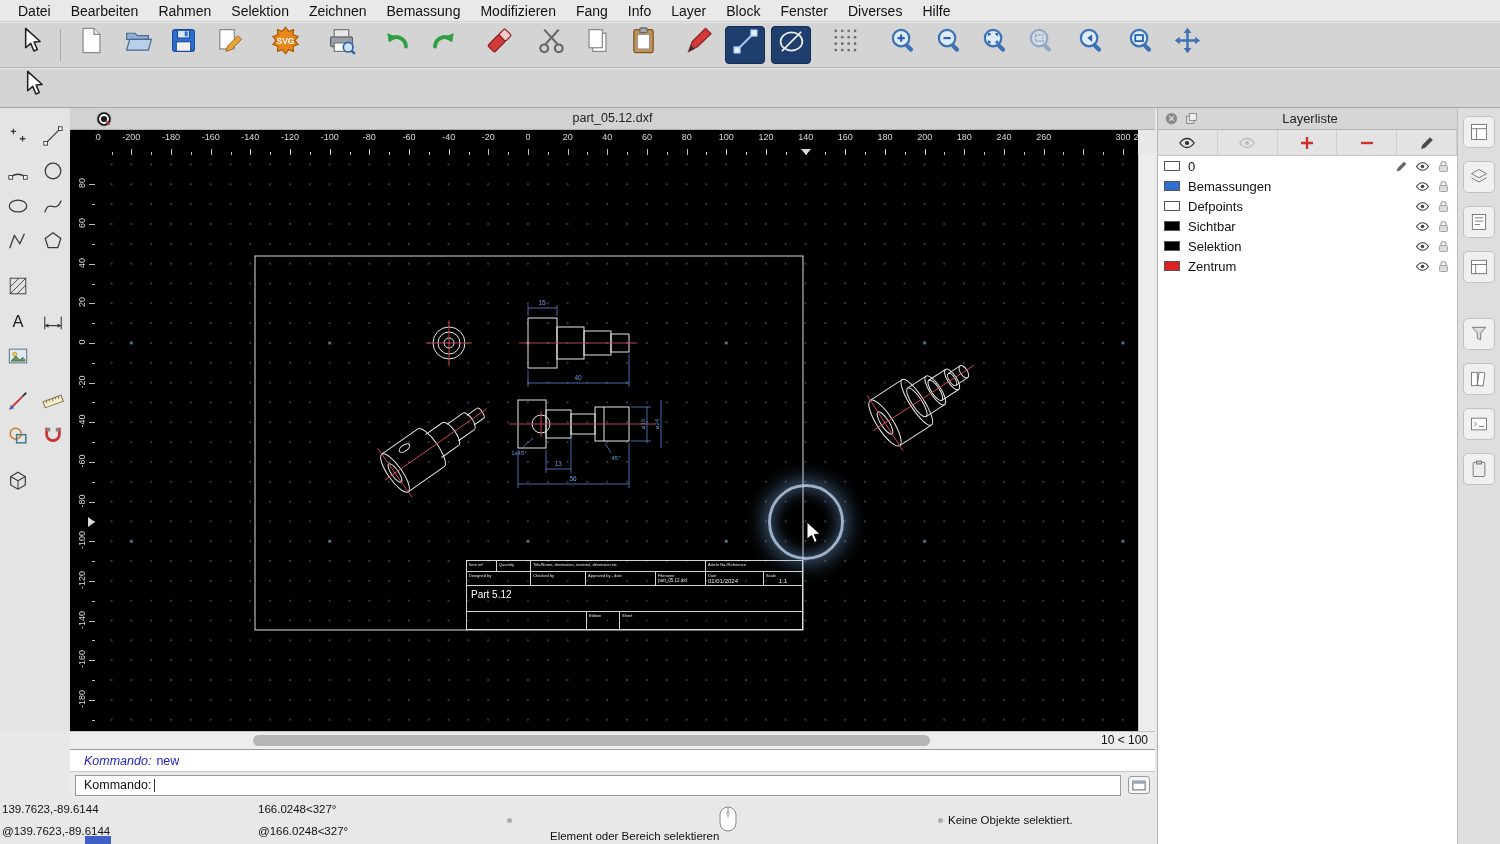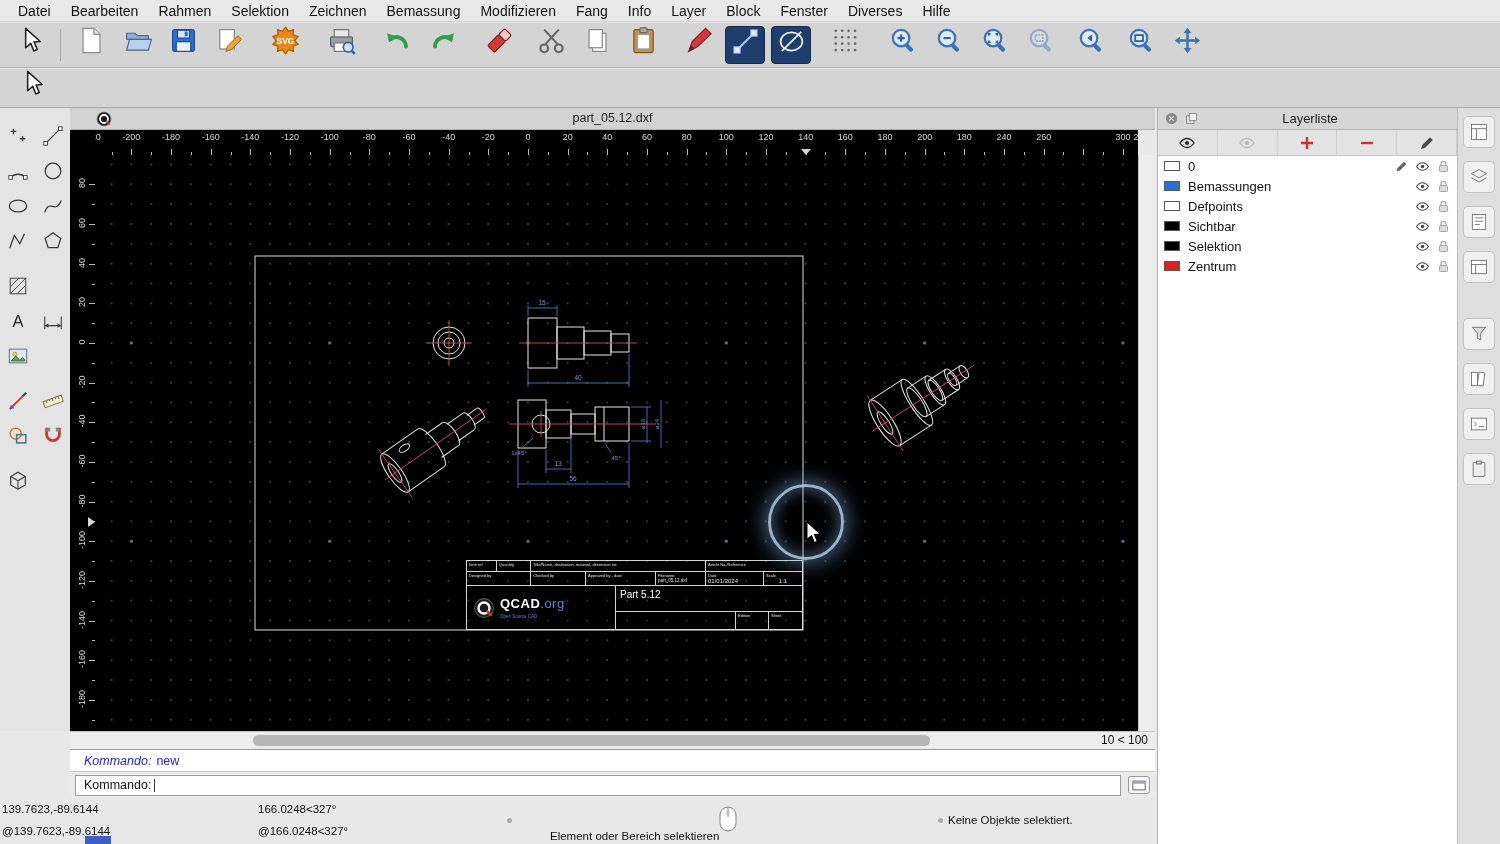--- a/index.html
+++ b/index.html
@@ -774,31 +774,20 @@
         <div class="tb-cell" style="width:58px;">
           <div>Date</div>
           <div class="tb-val" style="font-size:6px;">01/01/2024</div>
         </div>
         <div class="tb-cell" style="flex:1;">
           <div>Scale</div>
           <div class="tb-val" style="font-size:6px; text-align:center;">1:1</div>
         </div>
       </div>
       <div class="tb-row" style="flex:1; border-bottom:none;">
-        <div class="tb-logo-cell">
-          <span id="tbLogo" style="width:22px;height:22px;display:inline-block;"><svg viewBox="0 0 20 20">
-                <circle cx="10" cy="10" r="8.5" fill="#1b1b1b" stroke="#555"></circle>
-                <circle cx="10" cy="10" r="5" fill="none" stroke="#fff" stroke-width="2.2"></circle>
-                <line x1="12.6" y1="12.6" x2="17" y2="17" stroke="#c33" stroke-width="2.4"></line>
-              </svg></span>
-          <span class="tb-brandwrap">
-            <span class="tb-brand"><span>QCAD</span><span class="tld">.org</span></span>
-            <div class="t​b-tagline tb-tagline">Open Source CAD</div>
-          </span>
-        </div>
         <div style="flex:1; display:flex; flex-direction:column;">
           <div class="tb-part">Part 5.12</div>
           <div style="flex:1; display:flex;">
             <div style="width:120px; border-right:1px solid rgba(235,235,235,.9);"></div>
             <div class="tb-cell" style="width:33px; border-right:1px solid rgba(235,235,235,.9);">Edition</div>
             <div class="tb-cell" style="flex:1; border-right:none;">Sheet</div>
           </div>
         </div>
       </div>
     </div>

